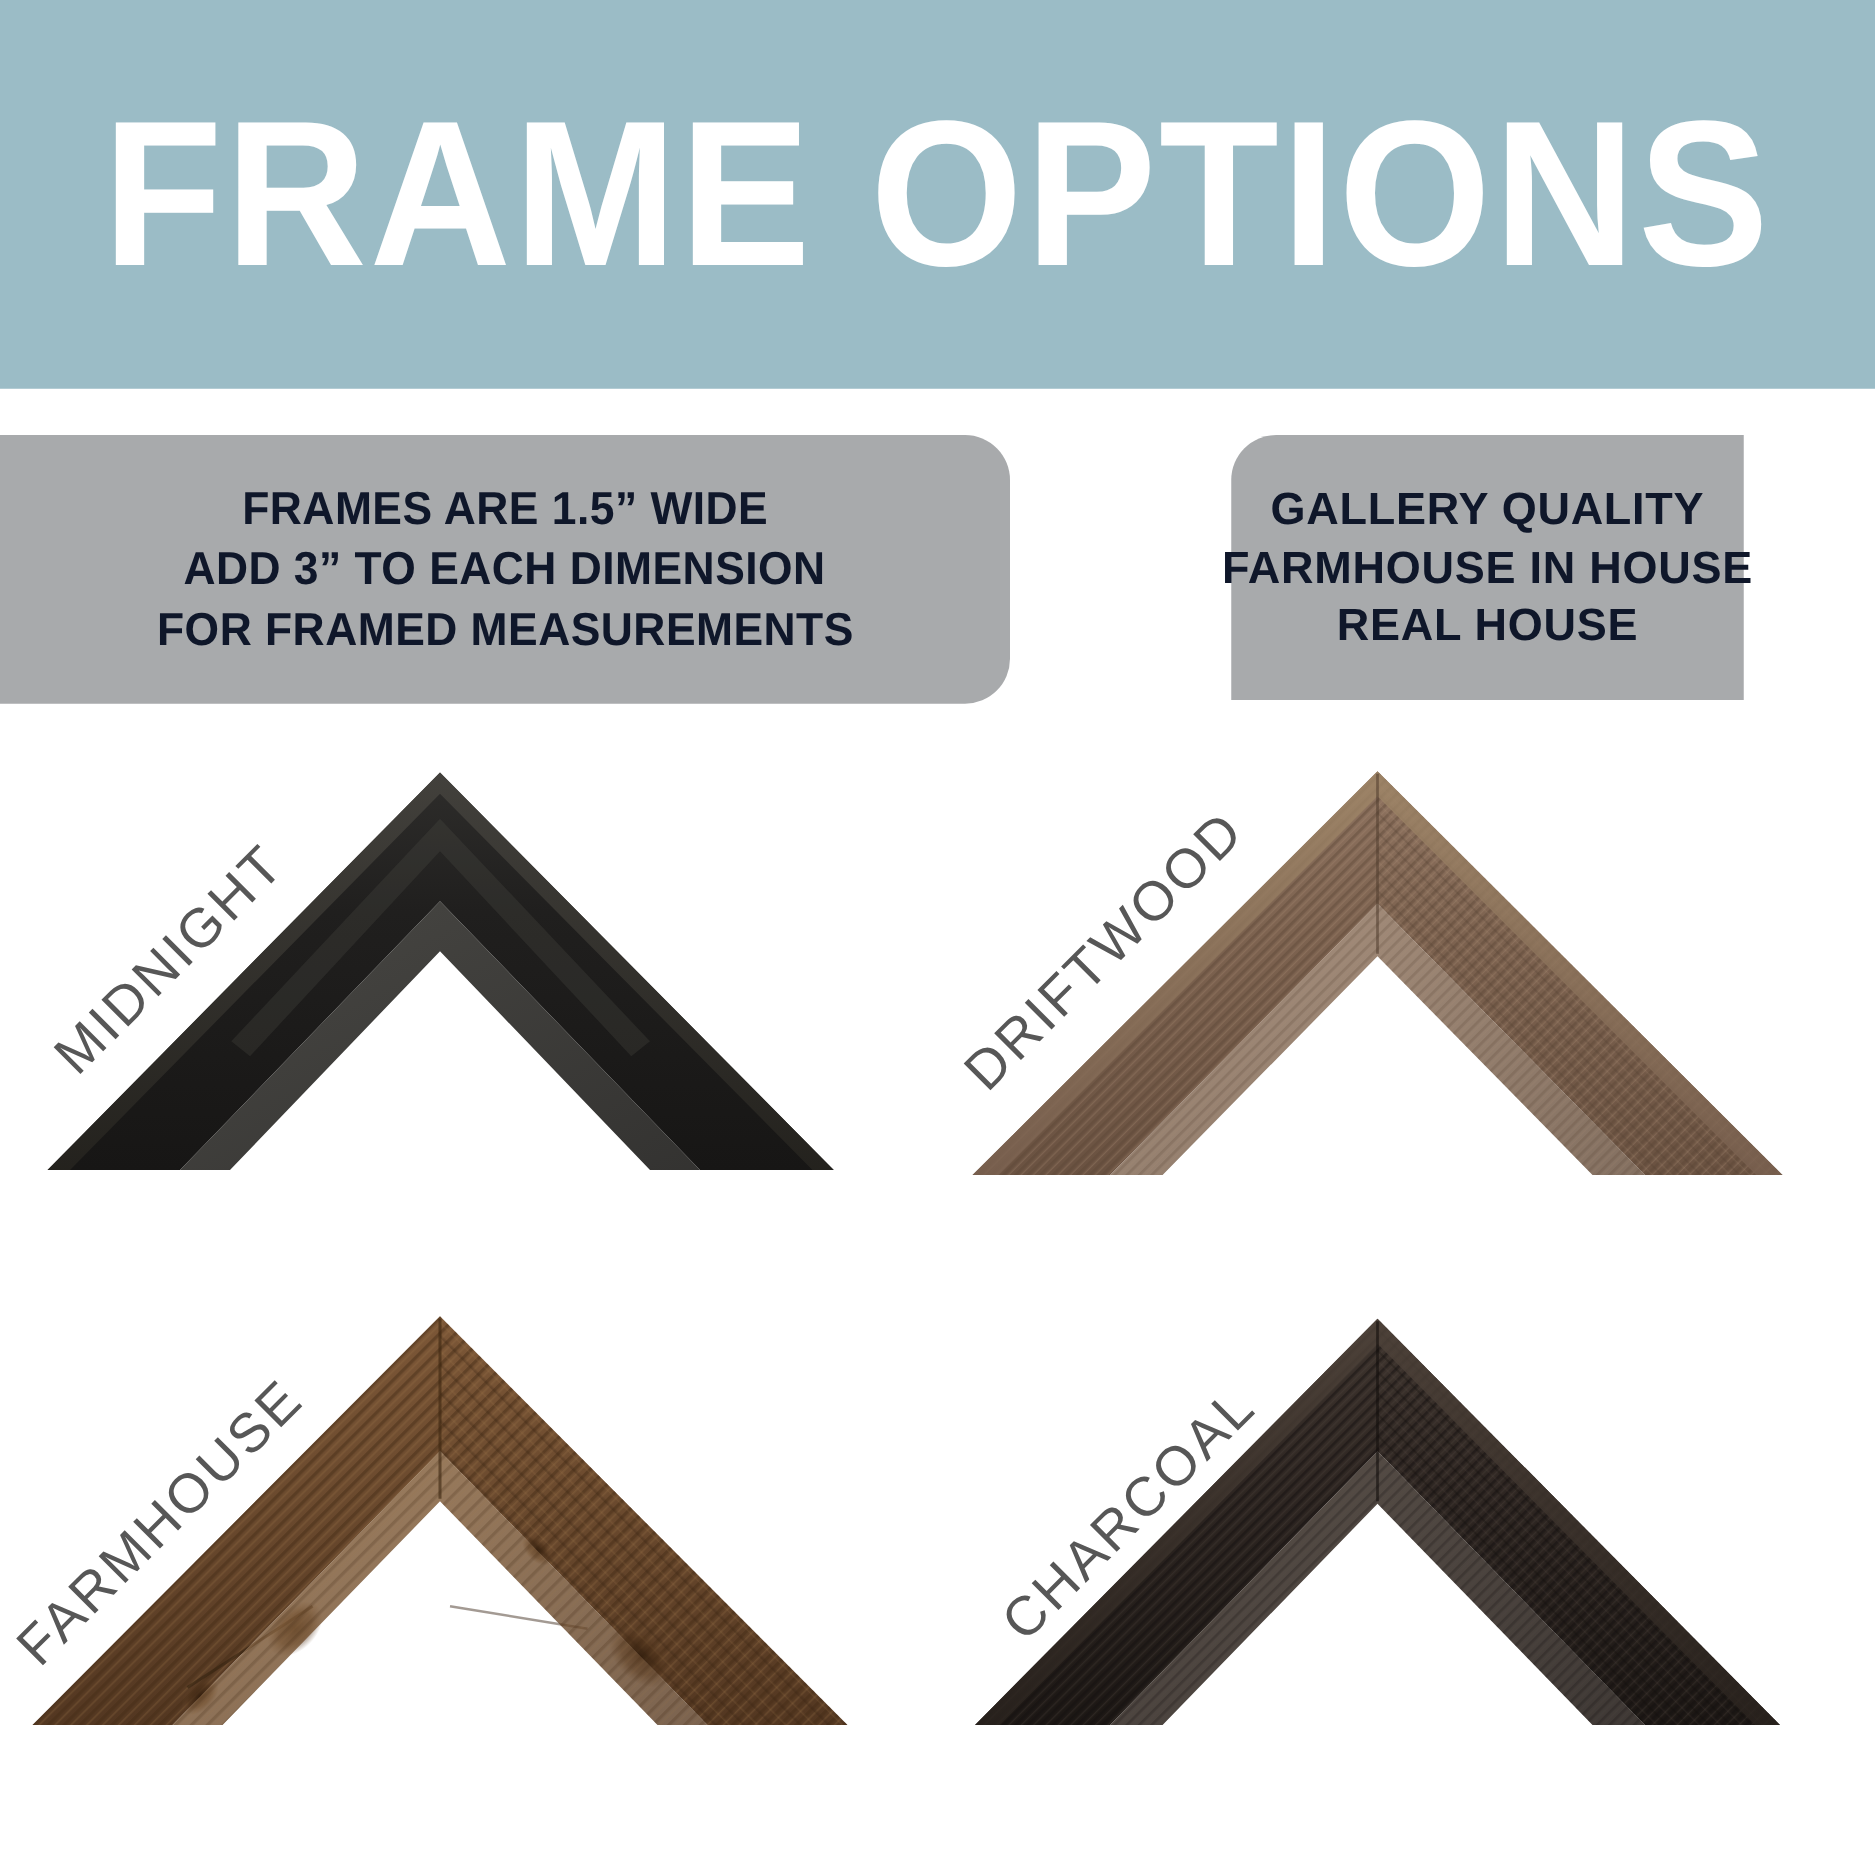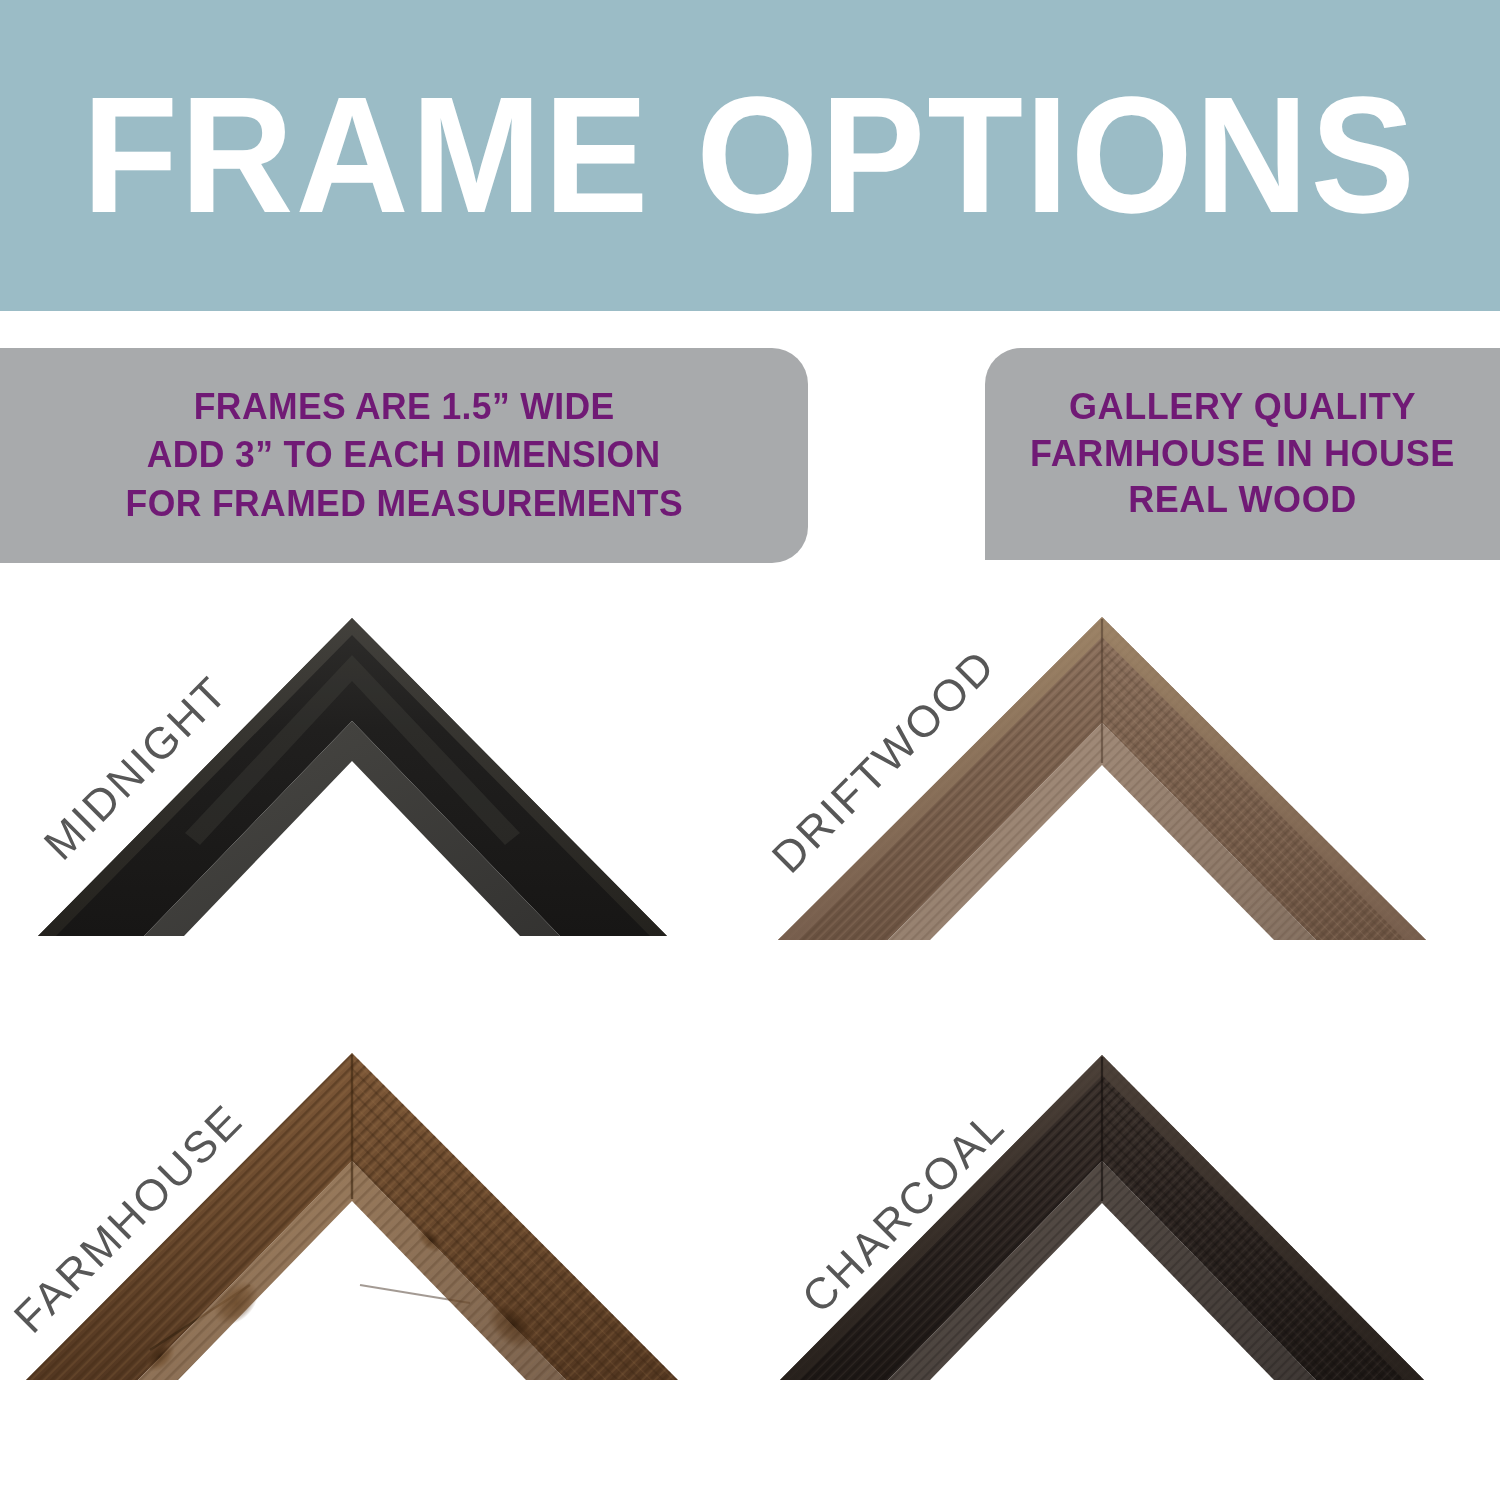--- a/index.html
+++ b/index.html
@@ -31,30 +31,30 @@
   }
 
   
   .info-panel{
     position:absolute;
     background:#A8AAAC;
     display:flex;
     flex-direction:column;
     align-items:center;
     justify-content:center;
-    color:#701a75;
+    color:#0f172a;
   }
   #info-panel-left{
     left:0; top:348px; width:808px; height:215px;
     border-top-right-radius:36px;
     border-bottom-right-radius:36px;
     padding-left:0px;
   }
   #info-panel-right{
-    left:985px; top:348px; width:515px; height:212px;
+    left:985px; top:348px; width:410px; height:212px;
     border-top-left-radius:36px;
   }
   .info-line{
     font-weight:700;
     font-size:37px;
     line-height:1.30;
     letter-spacing:0.4px;
     white-space:nowrap;
   }
   #info-panel-left .info-line{
@@ -109,21 +109,21 @@
 
 <div class="info-panel" id="info-panel-left">
   <div class="info-line">FRAMES ARE 1.5” WIDE</div>
   <div class="info-line">ADD 3” TO EACH DIMENSION</div>
   <div class="info-line">FOR FRAMED MEASUREMENTS</div>
 </div>
 
 <div class="info-panel" id="info-panel-right">
   <div class="info-line">GALLERY QUALITY</div>
   <div class="info-line">FARMHOUSE IN HOUSE</div>
-  <div class="info-line">REAL WOOD</div>
+  <div class="info-line">REAL HOUSE</div>
 </div>
 
 <div class="frame-cell" id="frame-cell-0">
   <svg class="frame-svg" viewBox="0 0 750 470">
     <defs>
       <linearGradient id="g0-face" x1="0" y1="0" x2="0" y2="1">
         <stop offset="0%" stop-color="#2E2D2B"></stop>
         <stop offset="35%" stop-color="#201F1E"></stop>
         <stop offset="100%" stop-color="#171615"></stop>
       </linearGradient>

